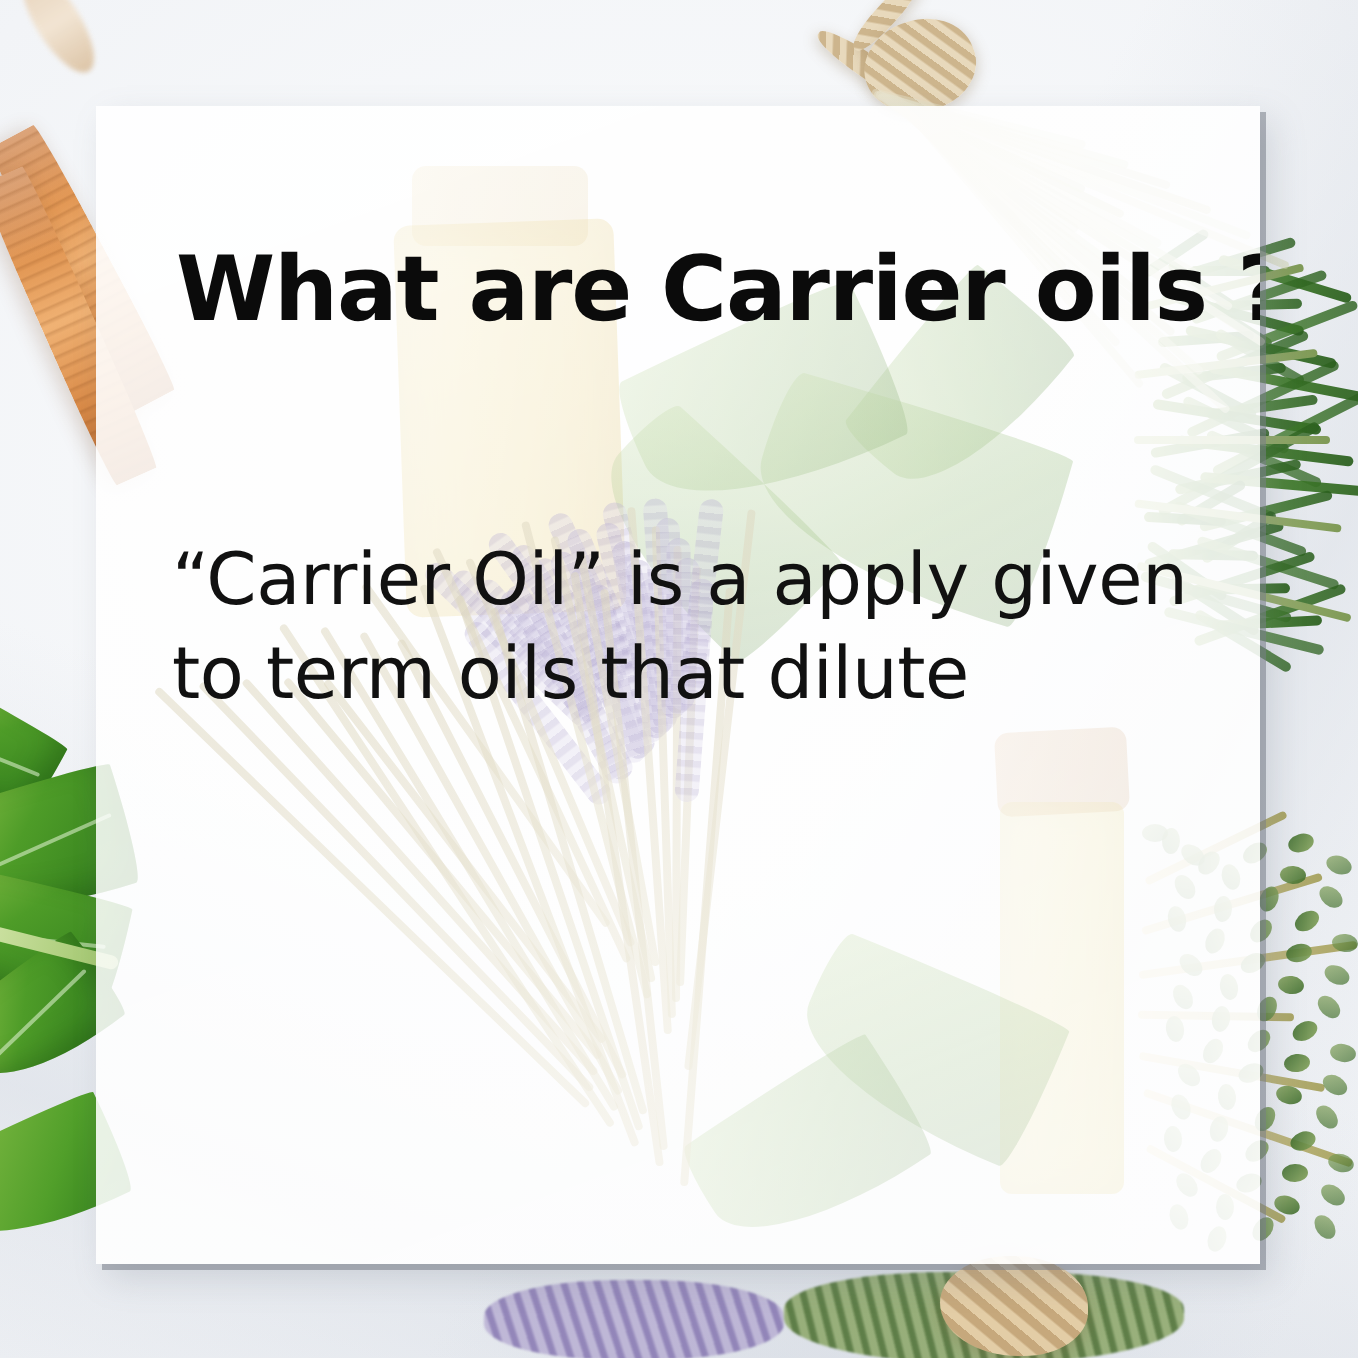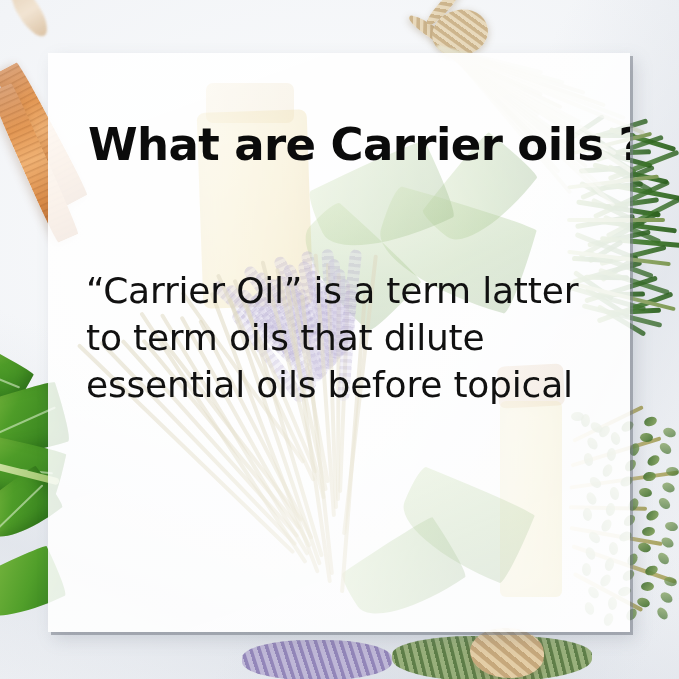--- a/index.html
+++ b/index.html
@@ -563,18 +563,17 @@
         <div class="lav-head" style="left: 289px; top: 236px; height: 112px; transform: rotate(4.4deg); opacity: 0.42;"></div>
         <div class="lav-stem" style="left: 294px; top: 200px; height: 282px; transform: rotate(6.5deg); opacity: 0.55;"></div>
         <div class="lav-head" style="left: 291px; top: 196px; height: 100px; transform: rotate(6.5deg); opacity: 0.42;"></div>
       </div>
 
     <div class="panel-wash"></div>
 
     <h1 class="heading">What are Carrier oils ?</h1>
 
     <p class="body-copy" id="body-copy">
-        <span class="ln">“Carrier Oil” is a term latter</span>
+        <span class="ln">“Carrier Oil” is a apply given</span>
         <span class="ln">to term oils that dilute</span>
-        <span class="ln">essential oils before topical</span>
       </p>
   </div>
 </div>
 
 </body></html>

